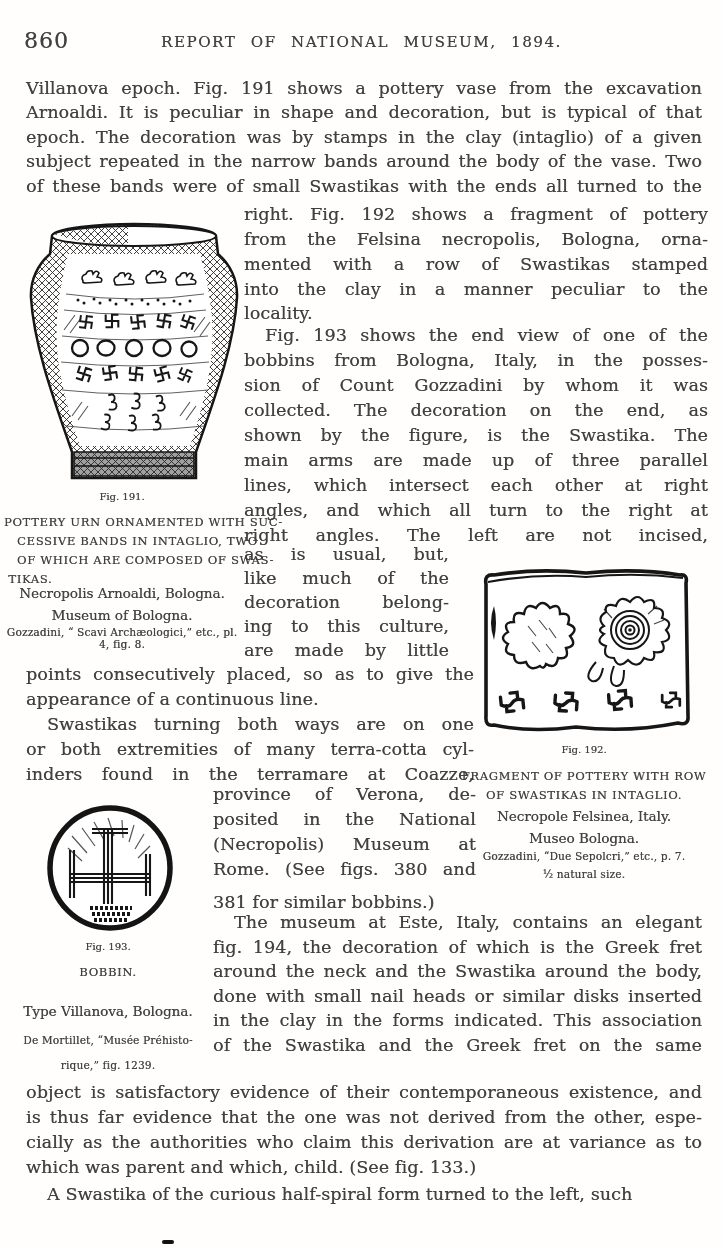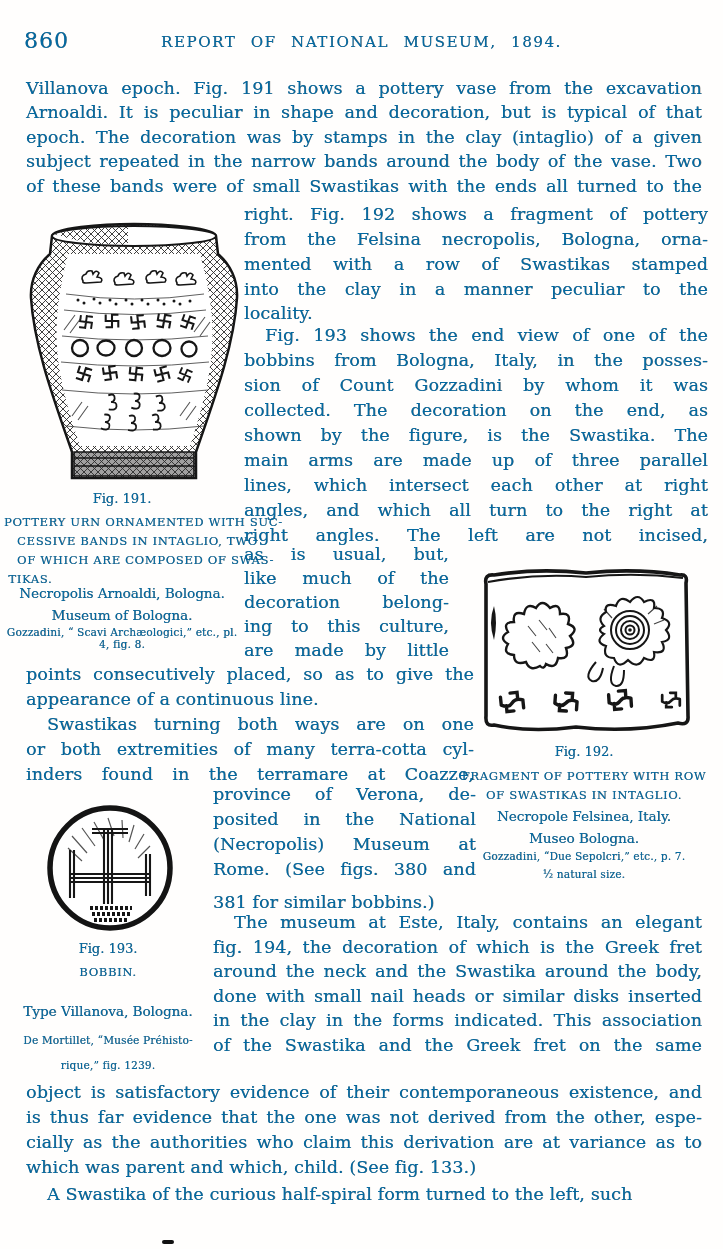--- a/index.html
+++ b/index.html
@@ -1,30 +1,30 @@
 <!DOCTYPE html>
 <html><head>
 <meta charset="utf-8">
 <style>
   html,body { margin:0; padding:0; background:#ffffff; }
   .page {
     position:relative; width:723px; height:1249px; margin:0 auto;
     background:#fffefd; overflow:hidden;
     font-family:"DejaVu Serif","Liberation Serif",serif;
-    color:#0369a1;
+    color:#404040;
     text-shadow:0.3px 0.3px 0 rgba(20,20,20,0.55);
   }
   .abs { position:absolute; }
   .bline { font-size:17.5px; letter-spacing:0.1px; }
   .just > div { text-align:justify; text-align-last:justify; }
   .flush { text-align:left; }
   .ind > div:first-child { text-indent:21px; }
   .pagenum { font-size:22px; letter-spacing:1px; }
   .runtitle { font-size:15px; letter-spacing:1.6px; word-spacing:8px; text-align:center; }
-  .figlabel { font-size:13px; text-align:center; }
+  .figlabel { font-size:10px; text-align:center; }
   .smallcaps { font-size:11.5px; letter-spacing:0.7px; white-space:pre; }
   .smallcaps > div { line-height:19px; }
   .capcenter { text-align:center; }
   .capcenter > div { line-height:19px; }
   .prov { font-size:13.5px; text-align:center; }
   .prov > div { line-height:22px; }
   .source { font-size:10.5px; text-align:center; letter-spacing:0.2px; }
   .source > div { line-height:18px;margin-top:7px; }
   svg { display:block; }
 </style>

